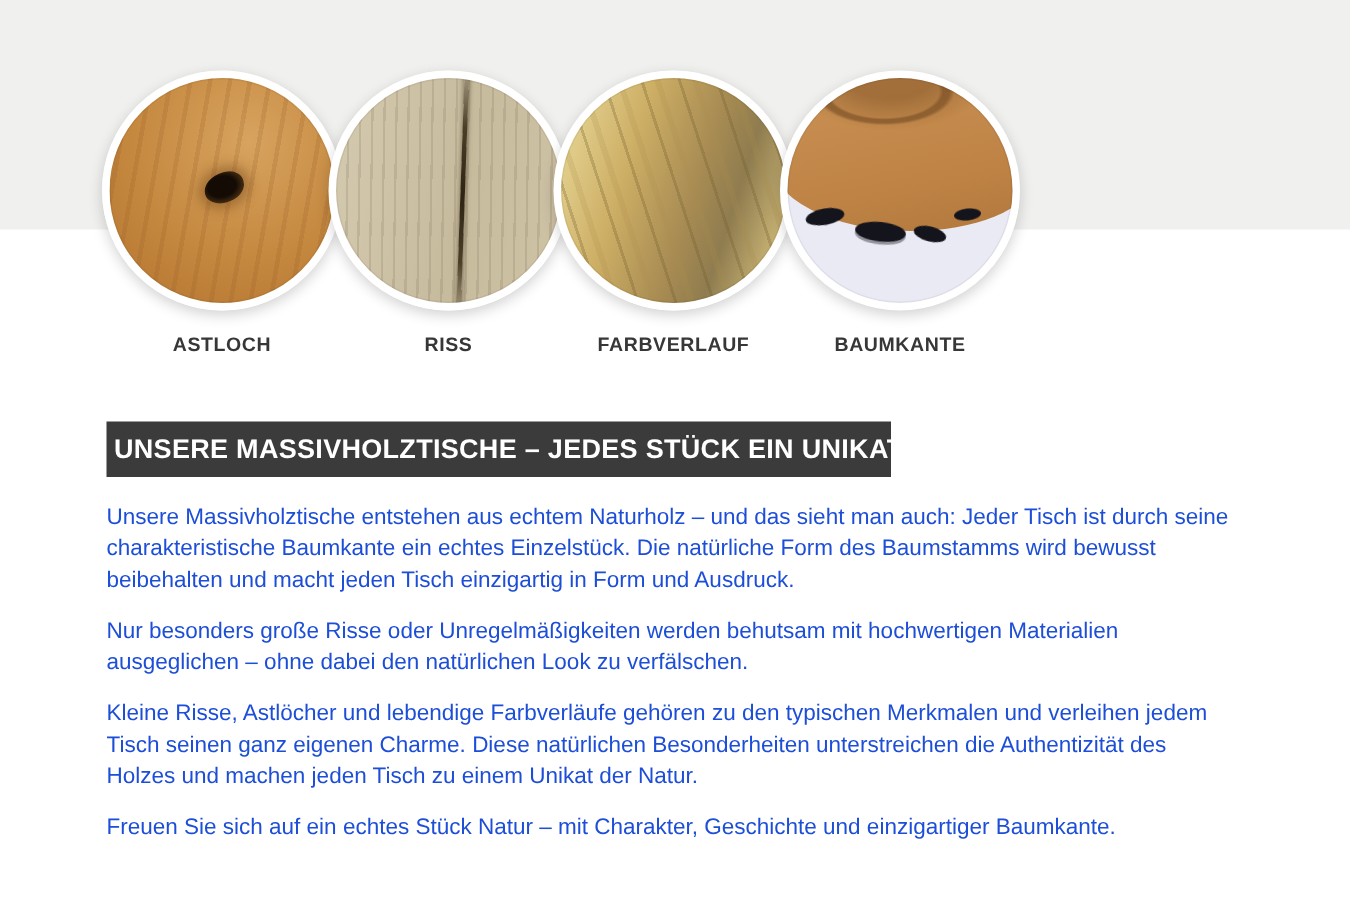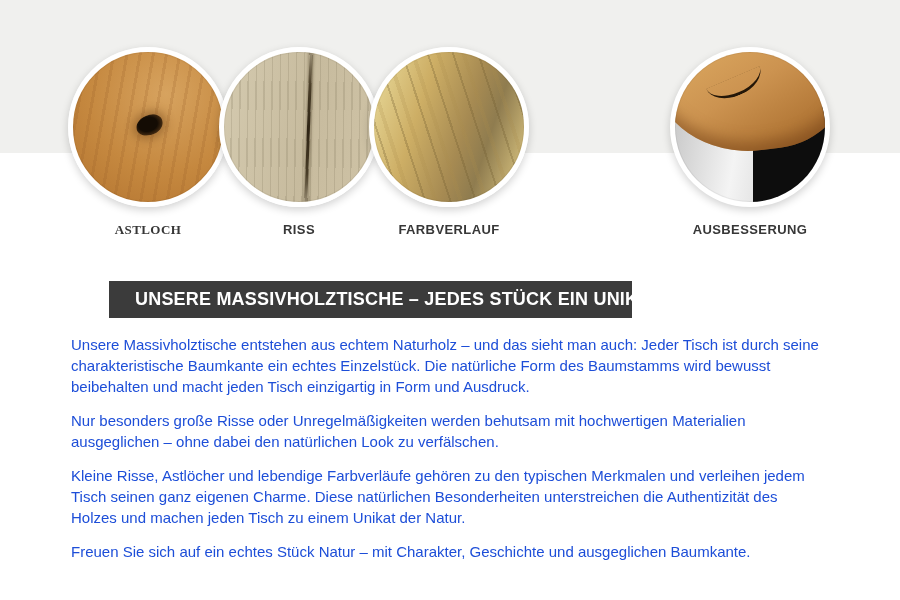--- a/index.html
+++ b/index.html
@@ -14,21 +14,21 @@
 
   
   .top-band {
     position: absolute; left: 0; top: 0;
     width: 900px; height: 153px;
     background: #f0f0ee;
   }
 
   
   .circle-item { position: absolute; top: 47px; width: 160px; }
-  .c1 { left: 68px;  z-index: 1; font-family: Liberation Serif, serif; }
+  .c1 { left: 68px;  z-index: 1; }
   .c2 { left: 219px; z-index: 2; }
   .c3 { left: 369px; z-index: 3; }
   .c4 { left: 520px; z-index: 4; }
   .c5 { left: 670px; z-index: 5; }
 
   .photo {
     width: 150px; height: 150px;
     border: 5px solid #ffffff;
     border-radius: 50%;
     overflow: hidden;
@@ -134,27 +134,26 @@
     color: #373737;
   }
 
   
   .heading-bar {
     position: absolute; left: 71px; top: 281px;
     width: 523px; height: 37px;
     background: #3b3b3b;
     color: #ffffff;
     display: flex; align-items: center;
-    padding-left: 26px;
+    padding-left: 5px;
     box-sizing: border-box;
     font-size: 18px;
     font-weight: bold;
     letter-spacing: 0.2px;
     white-space: nowrap;
-    margin-left: 38px;
   }
 
   
   .content {
     position: absolute; left: 71px; top: 334px;
     width: 752px;
     font-size: 15px;
     line-height: 21px;
     color: #1d4ed8;
   }
@@ -179,36 +178,36 @@
       <div class="crack-v"></div>
     </div>
     <div class="circle-label">RISS</div>
   </div>
 
   <div class="circle-item c3">
     <div class="photo photo-farbverlauf"></div>
     <div class="circle-label">FARBVERLAUF</div>
   </div>
 
-
-  <div class="circle-item c5">
-    <div class="photo photo-ausbesserung">
-      <div class="ab-metal"></div>
-      <div class="ab-dark"></div>
-      <div class="ab-wood">
-        <div class="ab-crack"></div>
-      </div>
+  <div class="circle-item c4">
+    <div class="photo photo-baumkante">
+      <div class="bk-wood"></div>
+      <div class="bark b1"></div>
+      <div class="bark b2"></div>
+      <div class="bark b3"></div>
+      <div class="bark b4"></div>
     </div>
-    <div class="circle-label">AUSBESSERUNG</div>
-  </div>
+    <div class="circle-label">BAUMKANTE</div>
+  </div>
+
 
   <div class="heading-bar">
     <span>UNSERE MASSIVHOLZTISCHE – JEDES STÜCK EIN UNIKAT</span>
   </div>
 
   <div class="content">
     <p>Unsere Massivholztische entstehen aus echtem Naturholz – und das sieht man auch: Jeder Tisch ist durch seine charakteristische Baumkante ein echtes Einzelstück. Die natürliche Form des Baumstamms wird bewusst beibehalten und macht jeden Tisch einzigartig in Form und Ausdruck.</p>
     <p>Nur besonders große Risse oder Unregelmäßigkeiten werden behutsam mit hochwertigen Materialien ausgeglichen – ohne dabei den natürlichen Look zu verfälschen.</p>
     <p>Kleine Risse, Astlöcher und lebendige Farbverläufe gehören zu den typischen Merkmalen und verleihen jedem Tisch seinen ganz eigenen Charme. Diese natürlichen Besonderheiten unterstreichen die Authentizität des Holzes und machen jeden Tisch zu einem Unikat der Natur.</p>
-    <p>Freuen Sie sich auf ein echtes Stück Natur – mit Charakter, Geschichte und ausgeglichen Baumkante.</p>
+    <p>Freuen Sie sich auf ein echtes Stück Natur – mit Charakter, Geschichte und einzigartiger Baumkante.</p>
   </div>
 
 </div>
 
 </body></html>

